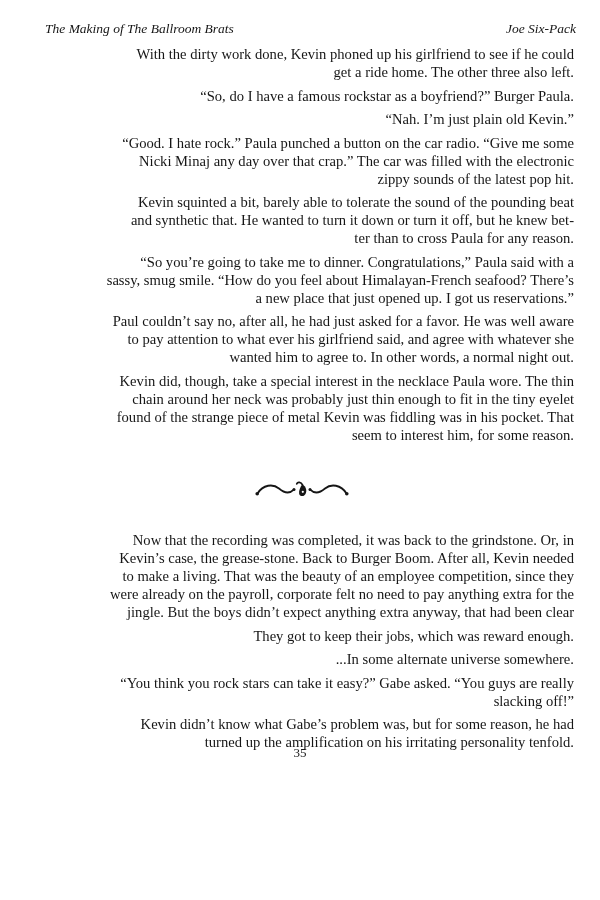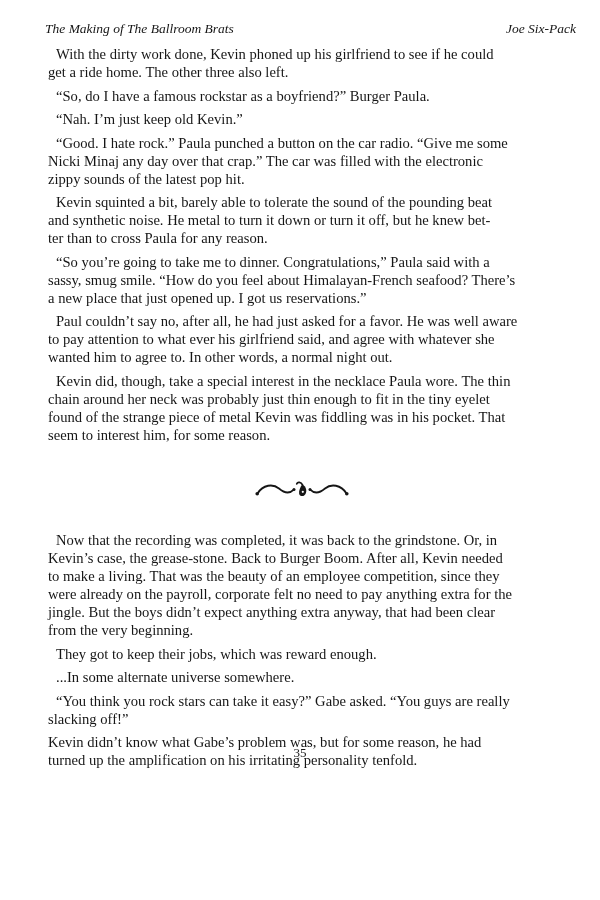--- a/index.html
+++ b/index.html
@@ -21,21 +21,21 @@
     font-style: italic;
     font-size: 13.5px;
     line-height: 16px;
     padding: 21px 24px 0 45px;
   }
   .body-text {
     padding: 8px 26px 0 48px;
     font-size: 14.6px;
     line-height: 18px;
   }
-  .para { margin: 0 0 5.5px 0; }
+  .para { margin: 0 0 5.5px 0; text-align: right; }
   .line { display: block; white-space: pre; }
   .line.first { text-indent: 8px; }
   .divider {
     height: 82px;
     display: flex;
     align-items: center;
     justify-content: center;
     transform: translateX(-9px);
   }
   .divider svg { display: block; }
@@ -63,30 +63,30 @@
 
     <section id="part1">
         <p class="para">
           <span class="line first">With the dirty work done, Kevin phoned up his girlfriend to see if he could</span>
           <span class="line">get a ride home. The other three also left.</span>
         </p>
         <p class="para">
           <span class="line first">“So, do I have a famous rockstar as a boyfriend?” Burger Paula.</span>
         </p>
         <p class="para">
-          <span class="line first">“Nah. I’m just keep old Kevin.”</span>
+          <span class="line first">“Nah. I’m just plain old Kevin.”</span>
         </p>
         <p class="para">
           <span class="line first">“Good. I hate rock.” Paula punched a button on the car radio. “Give me some</span>
           <span class="line">Nicki Minaj any day over that crap.” The car was filled with the electronic</span>
           <span class="line">zippy sounds of the latest pop hit.</span>
         </p>
         <p class="para">
           <span class="line first">Kevin squinted a bit, barely able to tolerate the sound of the pounding beat</span>
-          <span class="line">and synthetic noise. He metal to turn it down or turn it off, but he knew bet-</span>
+          <span class="line">and synthetic that. He wanted to turn it down or turn it off, but he knew bet-</span>
           <span class="line">ter than to cross Paula for any reason.</span>
         </p>
         <p class="para">
           <span class="line first">“So you’re going to take me to dinner. Congratulations,” Paula said with a</span>
           <span class="line">sassy, smug smile. “How do you feel about Himalayan-French seafood? There’s</span>
           <span class="line">a new place that just opened up. I got us reservations.”</span>
         </p>
         <p class="para">
           <span class="line first">Paul couldn’t say no, after all, he had just asked for a favor. He was well aware</span>
           <span class="line">to pay attention to what ever his girlfriend said, and agree with whatever she</span>
@@ -116,21 +116,20 @@
       </svg>
     </div>
 
     <section id="part2">
         <p class="para">
           <span class="line first">Now that the recording was completed, it was back to the grindstone. Or, in</span>
           <span class="line">Kevin’s case, the grease-stone. Back to Burger Boom. After all, Kevin needed</span>
           <span class="line">to make a living. That was the beauty of an employee competition, since they</span>
           <span class="line">were already on the payroll, corporate felt no need to pay anything extra for the</span>
           <span class="line">jingle. But the boys didn’t expect anything extra anyway, that had been clear</span>
-          <span class="line">from the very beginning.</span>
         </p>
         <p class="para">
           <span class="line first">They got to keep their jobs, which was reward enough.</span>
         </p>
         <p class="para">
           <span class="line first">...In some alternate universe somewhere.</span>
         </p>
         <p class="para">
           <span class="line first">“You think you rock stars can take it easy?” Gabe asked. “You guys are really</span>
           <span class="line">slacking off!”</span>

